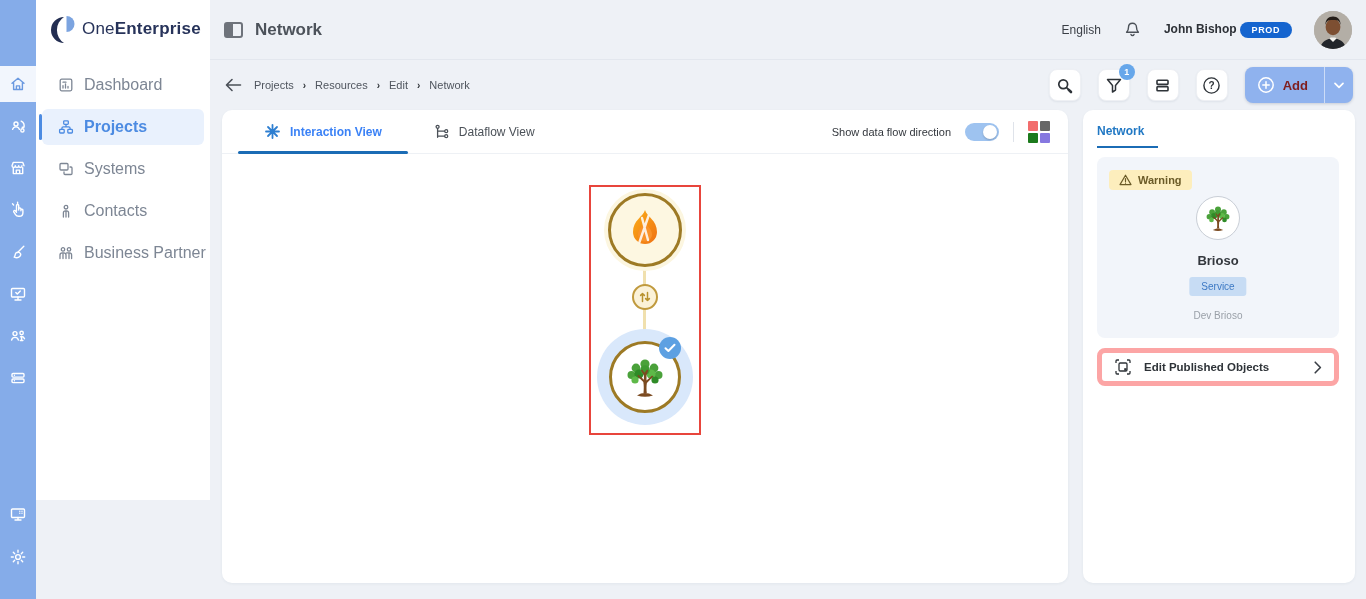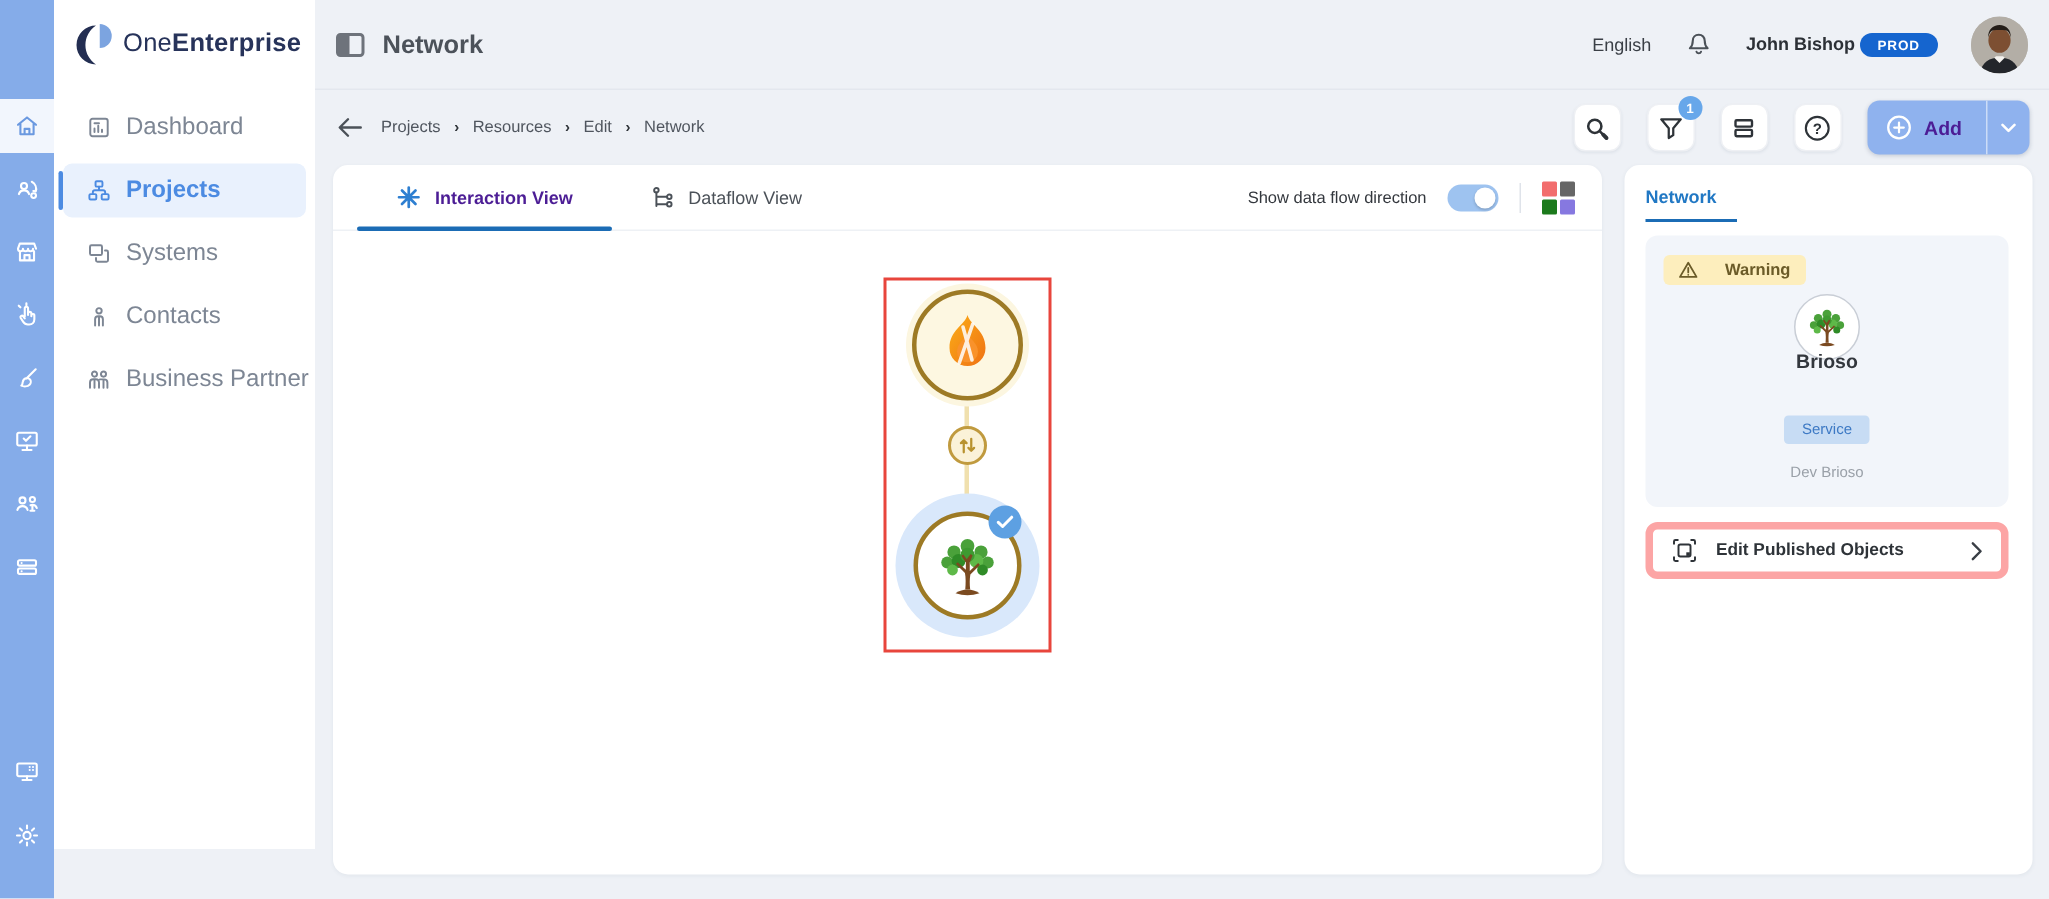--- a/index.html
+++ b/index.html
@@ -6,21 +6,21 @@
   html,body { width:1366px; height:599px; font-family:"Liberation Sans",sans-serif; background:#eef1f6; overflow:hidden; }
   .app { position:relative; width:1366px; height:599px; }
 
   
   .rail { position:absolute; left:0; top:0; width:36px; height:599px; background:#85ace9; z-index:5; }
   .rail-item { position:absolute; left:0; width:36px; height:36px; display:flex; align-items:center; justify-content:center; color:#fff; cursor:pointer; }
   .rail-item.active { background:#f2f6fd; color:#6b99e0; }
   .rail-item svg { display:block; }
 
   
-  .menu { position:absolute; left:36px; top:0; width:174px; height:566px; background:#fff; z-index:4; }
+  .menu { position:absolute; left:36px; top:0; width:174px; height:500px; background:#fff; z-index:4; }
   .logo { position:absolute; left:14px; top:12px; display:flex; align-items:center; gap:2px; }
   .logo-text { font-size:17px; color:#27335a; letter-spacing:.2px; }
   .logo-text b { font-weight:bold; }
   .menu-items { position:absolute; top:64px; left:0; right:0; }
   .menu-item { position:relative; height:42px; display:flex; align-items:center; gap:10px; padding-left:22px; color:#7d8694; font-size:16px; cursor:pointer; }
   .menu-item svg { flex:0 0 auto; }
   .menu-item.active { color:#4c8be2; font-weight:bold; }
   .menu-item.active .mi-bg { position:absolute; left:6px; right:6px; top:3px; bottom:3px; background:#e9f1fd; border-radius:6px; z-index:0; }
   .menu-item.active .mi-bar { position:absolute; left:3px; top:8px; width:3px; height:26px; background:#4c8be2; border-radius:2px; }
   .menu-item > * { position:relative; z-index:1; }
@@ -42,28 +42,28 @@
   
   .crumb-row { position:absolute; left:210px; top:60px; right:0; height:50px; display:flex; align-items:center; }
   .back-arrow { margin-left:14px; color:#4b5158; cursor:pointer; display:flex; }
   .crumbs { display:flex; align-items:center; gap:9px; margin-left:12px; font-size:11px; color:#4f555e; }
   .crumb { cursor:pointer; }
   .crumb-sep { color:#2e3338; font-weight:bold; font-size:10px; }
   .tools { margin-left:auto; display:flex; align-items:center; gap:17px; padding-right:13px; }
   .tool-btn { width:32px; height:32px; background:#fff; border:1px solid #eef0f4; border-radius:8px; box-shadow:0 1px 2px rgba(40,60,90,.08); display:flex; align-items:center; justify-content:center; color:#2e3338; cursor:pointer; position:relative; }
   .badge-count { position:absolute; top:-6px; right:-6px; width:16px; height:16px; background:#67a7ea; color:#fff; border-radius:50%; font-size:9px; font-weight:bold; display:flex; align-items:center; justify-content:center; }
   .add-btn { height:36px; display:flex; align-items:stretch; background:#8fb2ee; border-radius:8px; overflow:hidden; box-shadow:0 1px 3px rgba(40,60,90,.2); cursor:pointer; }
-  .add-main { display:flex; align-items:center; gap:8px; color:#4c1d95; font-size:13px; font-weight:bold; padding:0 16px 0 12px; }
+  .add-main { display:flex; align-items:center; gap:8px; color:#7f1d1d; font-size:13px; font-weight:bold; padding:0 16px 0 12px; }
   .add-caret { display:flex; align-items:center; justify-content:center; width:29px; border-left:1px solid rgba(255,255,255,.55); color:#fff; }
 
   
   .canvas { position:absolute; left:222px; top:110px; width:846px; height:473px; background:#fff; border-radius:10px; box-shadow:0 1px 3px rgba(40,60,90,.06); }
   .tabs-row { position:absolute; left:0; right:0; top:0; height:44px; border-bottom:1px solid #eef1f5; display:flex; align-items:center; }
   .tab { display:flex; align-items:center; gap:9px; font-size:12px; color:#4b5158; cursor:pointer; padding:0 26px; height:100%; position:relative; }
-  .tab.active { color:#4c1d95; font-weight:bold; }
+  .tab.active { color:#3b82f6; font-weight:bold; }
   .tab.active::after { content:""; position:absolute; left:0; right:0; bottom:-1px; height:3px; background:#1b6cb5; border-radius:2px; }
   .tab:first-child { margin-left:16px; }
   .canvas-right { margin-left:auto; display:flex; align-items:center; gap:14px; padding-right:18px; }
   .toggle-label { font-size:11px; color:#33373d; }
   .toggle { width:34px; height:18px; background:#9ec3f0; border-radius:9px; position:relative; cursor:pointer; }
   .toggle::after { content:""; position:absolute; right:2px; top:2px; width:14px; height:14px; background:#fff; border-radius:50%; box-shadow:0 1px 2px rgba(0,0,0,.2); }
   .v-div { width:1px; height:20px; background:#dfe3ea; }
   .grid-icon { width:22px; height:22px; display:grid; grid-template-columns:10px 10px; grid-template-rows:10px 10px; gap:2px; cursor:pointer; }
   .grid-icon span { border-radius:1px; }
 
@@ -73,23 +73,23 @@
   .node-flame { position:absolute; left:386px; top:83px; width:74px; height:74px; border-radius:50%; border:3px solid #9d7a25; background:#fdf7e1; display:flex; align-items:center; justify-content:center; box-shadow:0 0 0 4px #fcf6e0; cursor:pointer; }
   .exchange { position:absolute; left:410px; top:174px; width:26px; height:26px; border-radius:50%; border:2px solid #c09a3e; background:#fbf2d8; display:flex; align-items:center; justify-content:center; cursor:pointer; }
   .halo { position:absolute; left:375px; top:219px; width:96px; height:96px; border-radius:50%; background:#d9e8fb; }
   .node-tree { position:absolute; left:387px; top:231px; width:72px; height:72px; border-radius:50%; border:3px solid #9d7a25; background:#fff; display:flex; align-items:center; justify-content:center; cursor:pointer; }
   .check-badge { position:absolute; left:437px; top:227px; width:22px; height:22px; border-radius:50%; background:#5da0e2; display:flex; align-items:center; justify-content:center; }
 
   
   .detail { position:absolute; left:1083px; top:110px; width:272px; height:473px; background:#fff; border-radius:10px; box-shadow:0 1px 3px rgba(40,60,90,.06); }
   .detail-tab { position:absolute; left:14px; top:14px; font-size:12px; font-weight:bold; color:#2178c4; padding-bottom:8px; border-bottom:2px solid #1b6cb5; padding-right:14px; cursor:pointer; }
   .entity-card { position:absolute; left:14px; top:47px; width:242px; height:181px; background:#f2f5fa; border-radius:8px; }
-  .warn-badge { position:absolute; left:12px; top:13px; display:flex; align-items:center; gap:18px; background:#fdeebd; border-radius:4px; padding:4px 10px; font-size:11px; font-weight:bold; color:#6b5b28; }
+  .warn-badge { position:absolute; left:12px; top:13px; display:flex; align-items:center; gap:6px; background:#fdeebd; border-radius:4px; padding:4px 10px; font-size:11px; font-weight:bold; color:#6b5b28; }
   .entity-avatar { position:absolute; left:50%; transform:translateX(-50%); top:39px; width:44px; height:44px; border-radius:50%; background:#fff; border:1px solid #c9ced6; display:flex; align-items:center; justify-content:center; }
-  .entity-name { position:absolute; left:0; right:0; top:76px; text-align:center; font-size:13px; font-weight:bold; color:#33373d; }
+  .entity-name { position:absolute; left:0; right:0; top:96px; text-align:center; font-size:13px; font-weight:bold; color:#33373d; }
   .entity-badge { position:absolute; left:50%; transform:translateX(-50%); top:120px; background:#c7dcf4; color:#3d79c4; font-size:10px; padding:4px 12px; border-radius:3px; }
   .entity-sub { position:absolute; left:0; right:0; top:153px; text-align:center; font-size:10px; color:#9aa0a8; }
   .action-row { position:absolute; left:14px; width:242px; height:38px; background:#fff; border:5px solid #fca5a5; border-radius:8px; display:flex; align-items:center; gap:12px; padding:0 12px; cursor:pointer; }
   .action-row .lbl { font-size:11.5px; font-weight:bold; color:#2e3338; }
   .action-row .chev { margin-left:auto; display:flex; color:#3a3f46; }
   .row-1 { top:238px; } .row-2 { top:286px; }
 </style>
 </head>
 <body>
 

